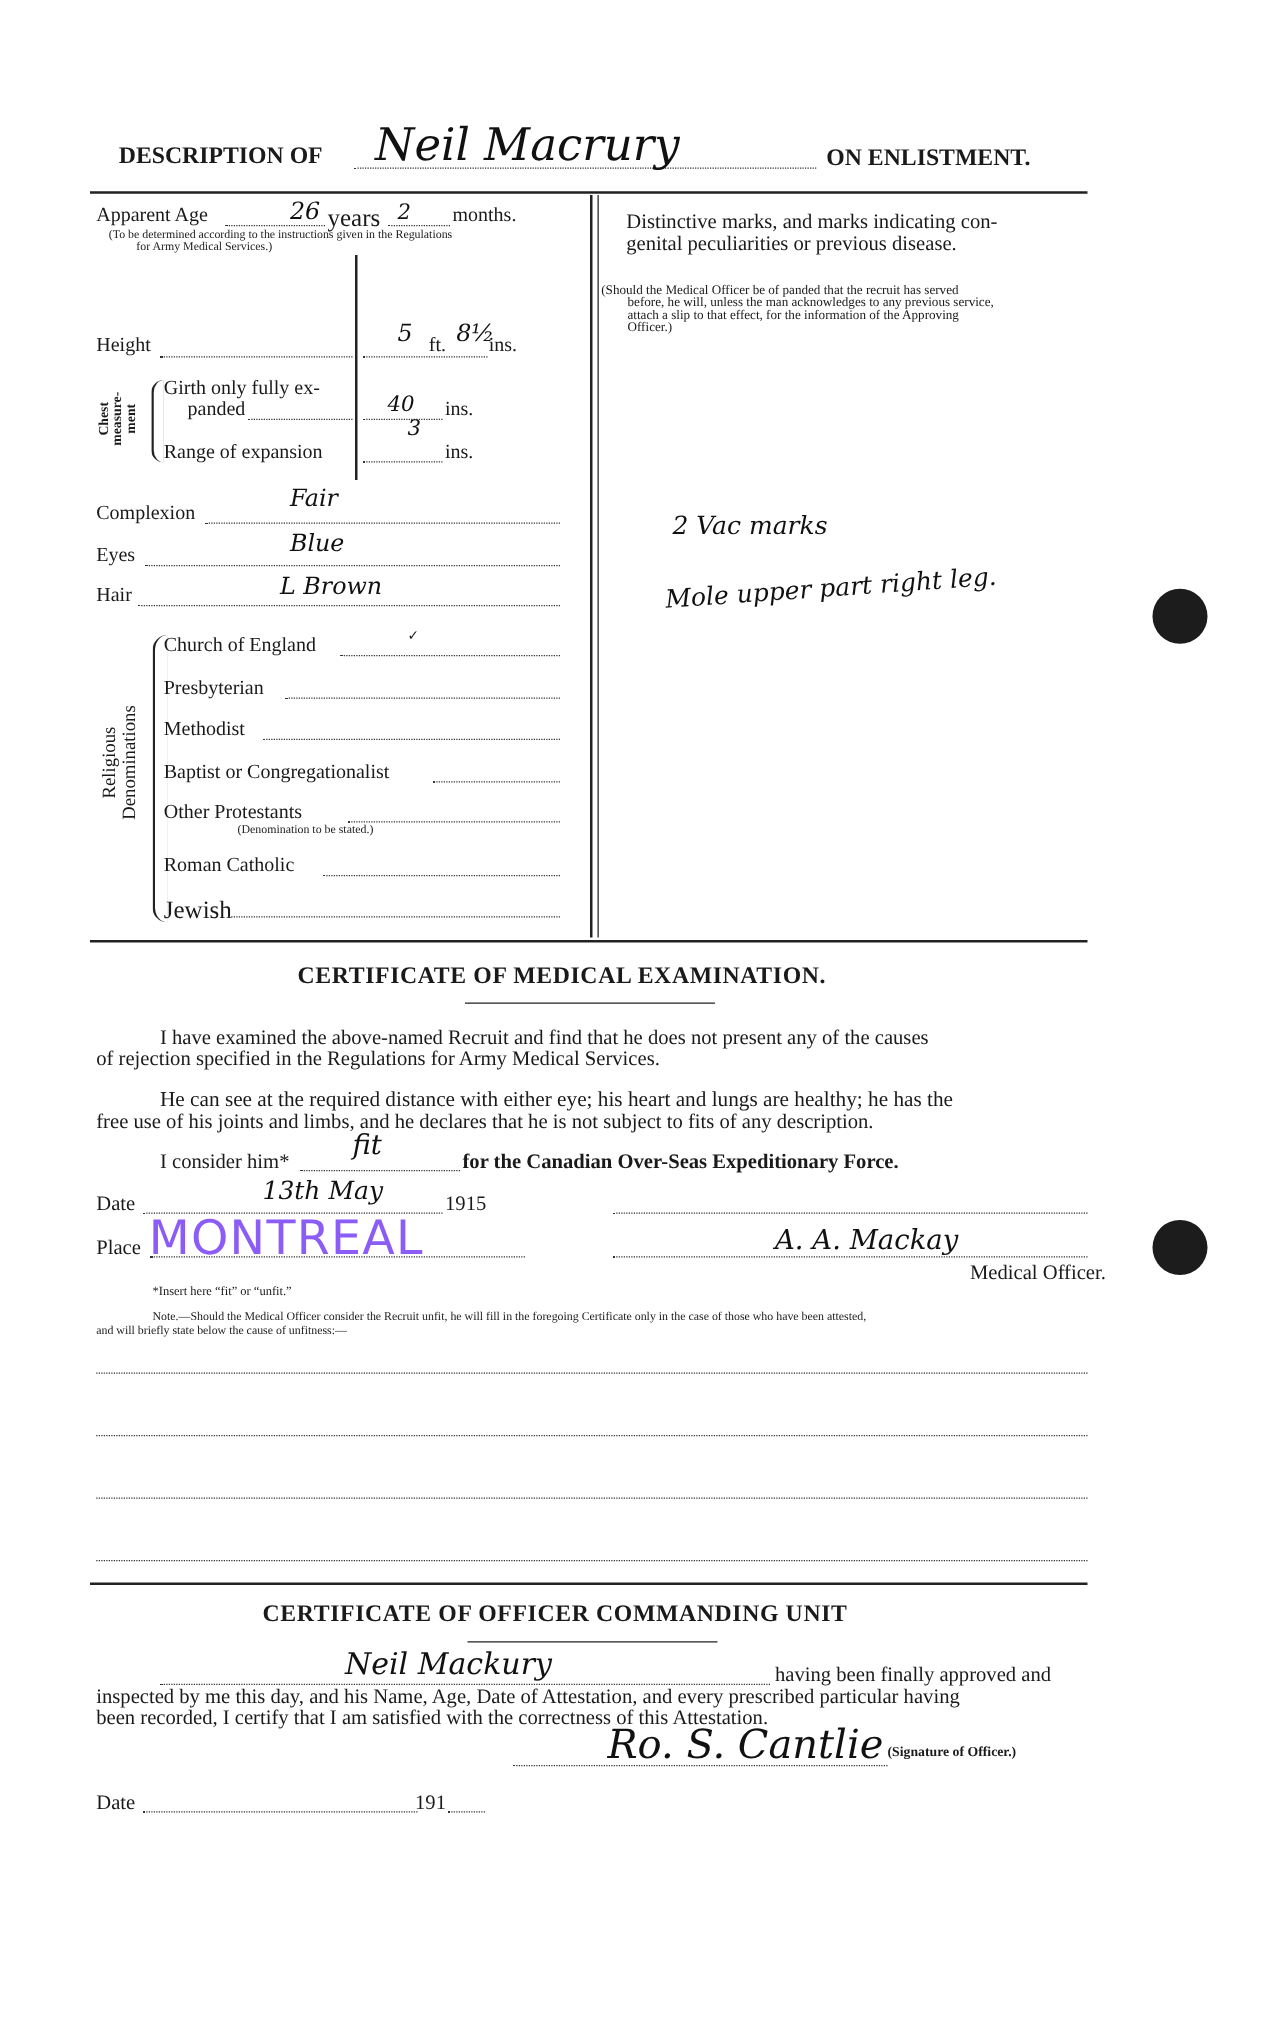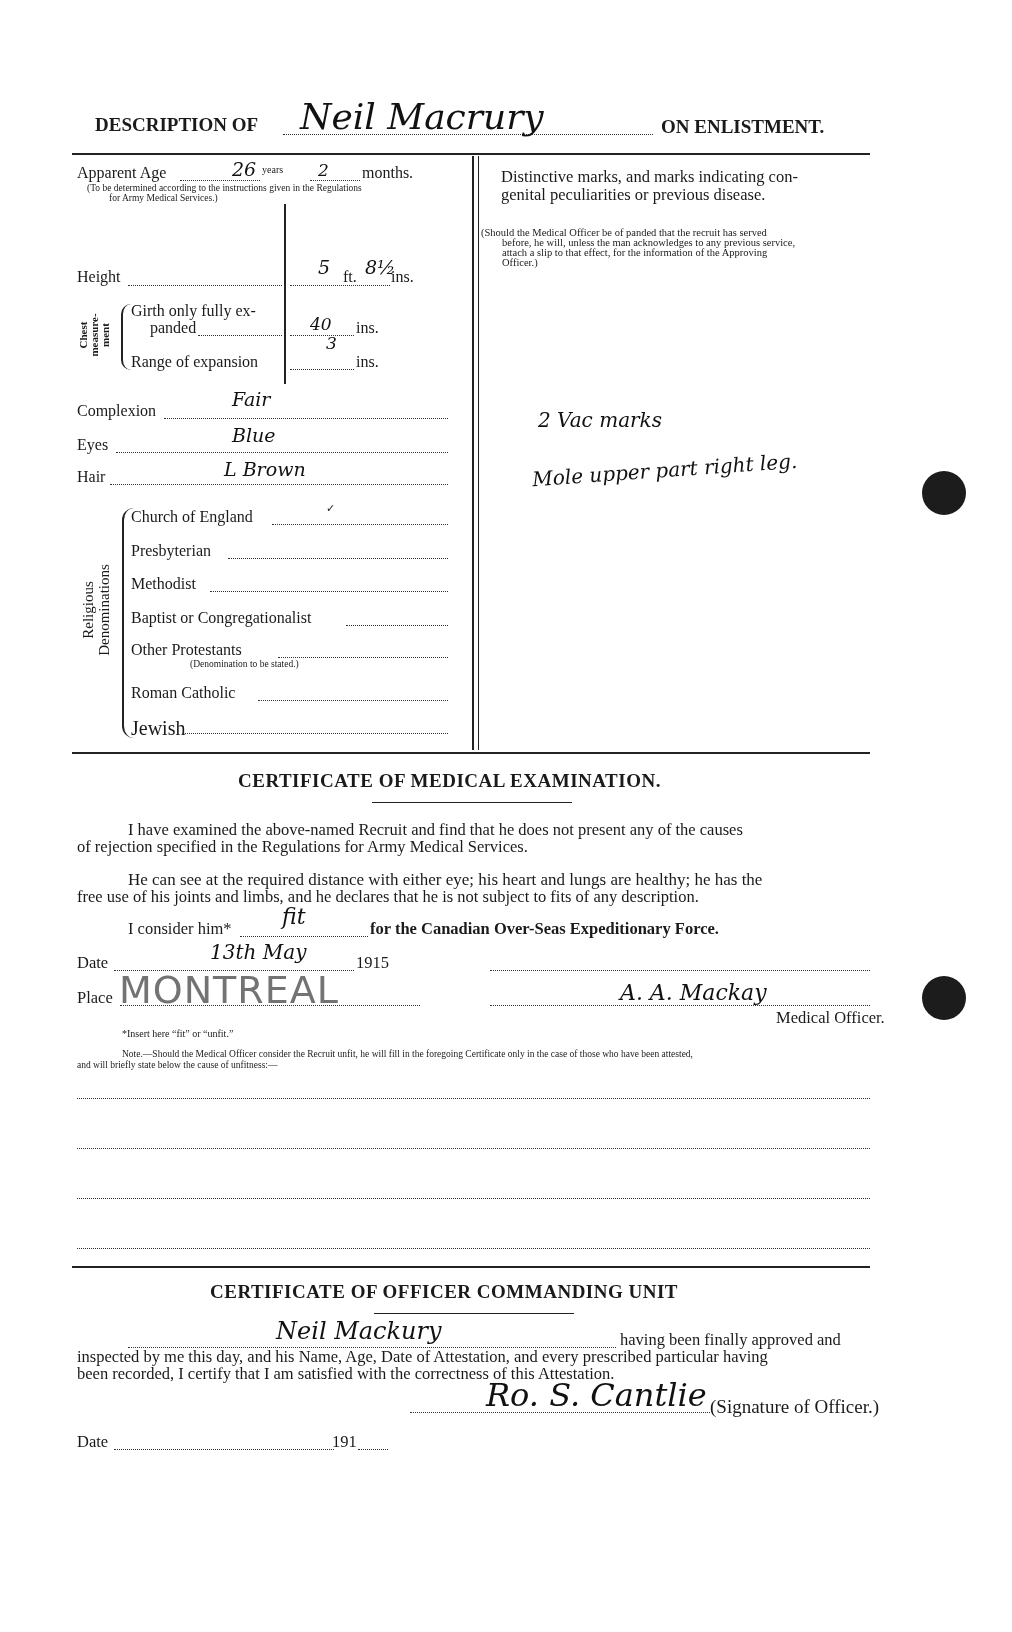--- a/index.html
+++ b/index.html
@@ -12,42 +12,42 @@
     .dots { position: absolute; border-bottom: 1.5px dotted #333; height: 0; }
     .hw { font-family: "DejaVu Serif", "Liberation Serif", serif; font-style: italic; color: #111; }
     .hrule { position: absolute; height: 0; border-top: 2px solid #222; }
     .vrule { position: absolute; width: 0; border-left: 2px solid #222; }
     .bold { font-weight: bold; }
     .small { font-size: 10px; line-height: 11px; }
     .sm2 { font-size: 11px; line-height: 12px; }
     .rot { position: absolute; transform: rotate(-90deg); transform-origin: left top; text-align: center; white-space: nowrap; }
     .brace { position: absolute; border-left: 2px solid #222; border-radius: 12px 0 0 12px; }
     .punch { position: absolute; width: 44px; height: 44px; border-radius: 50%; background: #1c1c1c; }
-    .stamp { font-family: "DejaVu Sans", "Liberation Sans", sans-serif; font-weight: normal; letter-spacing: 1px; color: #737373; }
+    .stamp { font-family: "DejaVu Sans", "Liberation Sans", sans-serif; font-weight: normal; letter-spacing: 1px; color: #8b5cf6; }
   </style>
 </head>
 <body>
 
 <div>
   <span class="abs bold" style="left:95px;top:114px;font-size:19px;">DESCRIPTION OF</span>
   <div class="dots" style="left:283px;top:134px;width:370px;"></div>
   <span class="abs hw" style="left:300px;top:96px;font-size:36px;">Neil Macrury</span>
   <span class="abs bold" style="left:661px;top:116px;font-size:19px;">ON ENLISTMENT.</span>
 </div>
 <div class="hrule" style="left:72px;top:153px;width:798px;"></div>
 
 <div class="vrule" style="left:472px;top:156px;height:594px;"></div>
 <div class="vrule" style="left:478px;top:156px;height:594px;border-left-width:1px;"></div>
 <div class="vrule" style="left:284px;top:204px;height:180px;"></div>
 
 <div>
   <span class="abs" style="left:77px;top:164px;font-size:16px;">Apparent Age</span>
   <div class="dots" style="left:180px;top:180px;width:80px;"></div>
   <span class="abs hw" style="left:232px;top:158px;font-size:19px;">26</span>
-  <span class="abs" style="left:262px;top:164px;font-size:10px;">years</span>
+  <span class="abs" style="left:262px;top:164px;font-size:20px;">years</span>
   <div class="dots" style="left:310px;top:180px;width:50px;"></div>
   <span class="abs hw" style="left:318px;top:160px;font-size:17px;">2</span>
   <span class="abs" style="left:362px;top:164px;font-size:16px;">months.</span>
   <span class="abs small" style="left:87px;top:183px;font-size:9.5px;">(To be determined according to the instructions given in the Regulations</span>
   <span class="abs small" style="left:109px;top:193px;font-size:9.5px;">for Army Medical Services.)</span>
 
   <span class="abs" style="left:77px;top:268px;font-size:16px;">Height</span>
   <div class="dots" style="left:128px;top:285px;width:154px;"></div>
   <div class="dots" style="left:290px;top:285px;width:100px;"></div>
   <span class="abs hw" style="left:318px;top:256px;font-size:19px;">5</span>
@@ -159,21 +159,21 @@
 <div>
   <span class="abs bold" style="left:210px;top:1281px;font-size:19px;letter-spacing:0.5px;">CERTIFICATE OF OFFICER COMMANDING UNIT</span>
   <div class="hrule" style="left:374px;top:1313px;width:200px;border-top-width:1px;"></div>
   <div class="dots" style="left:128px;top:1347px;width:488px;"></div>
   <span class="abs hw" style="left:276px;top:1317px;font-size:24px;">Neil Mackury</span>
   <span class="abs" style="left:620px;top:1330px;font-size:16.5px;">having been finally approved and</span>
   <span class="abs" style="left:77px;top:1347px;font-size:16.5px;">inspected by me this day, and his Name, Age, Date of Attestation, and every prescribed particular having</span>
   <span class="abs" style="left:77px;top:1364px;font-size:16.5px;">been recorded, I certify that I am satisfied with the correctness of this Attestation.</span>
   <div class="dots" style="left:410px;top:1412px;width:300px;"></div>
   <span class="abs hw" style="left:486px;top:1376px;font-size:32px;">Ro. S. Cantlie</span>
-  <span class="abs" style="left:710px;top:1396px;font-size:19px;">(Signature of Officer.)</span>
+  <span class="abs" style="left:710px;top:1396px;font-size:11px;font-weight:bold;">(Signature of Officer.)</span>
 
   <span class="abs" style="left:77px;top:1432px;font-size:16.5px;">Date</span>
   <div class="dots" style="left:114px;top:1449px;width:220px;"></div>
   <span class="abs" style="left:332px;top:1432px;font-size:16.5px;">191</span>
   <div class="dots" style="left:358px;top:1449px;width:30px;"></div>
 </div>
 
 <div class="punch" style="left:922px;top:471px;"></div>
 <div class="punch" style="left:922px;top:976px;"></div>
 

